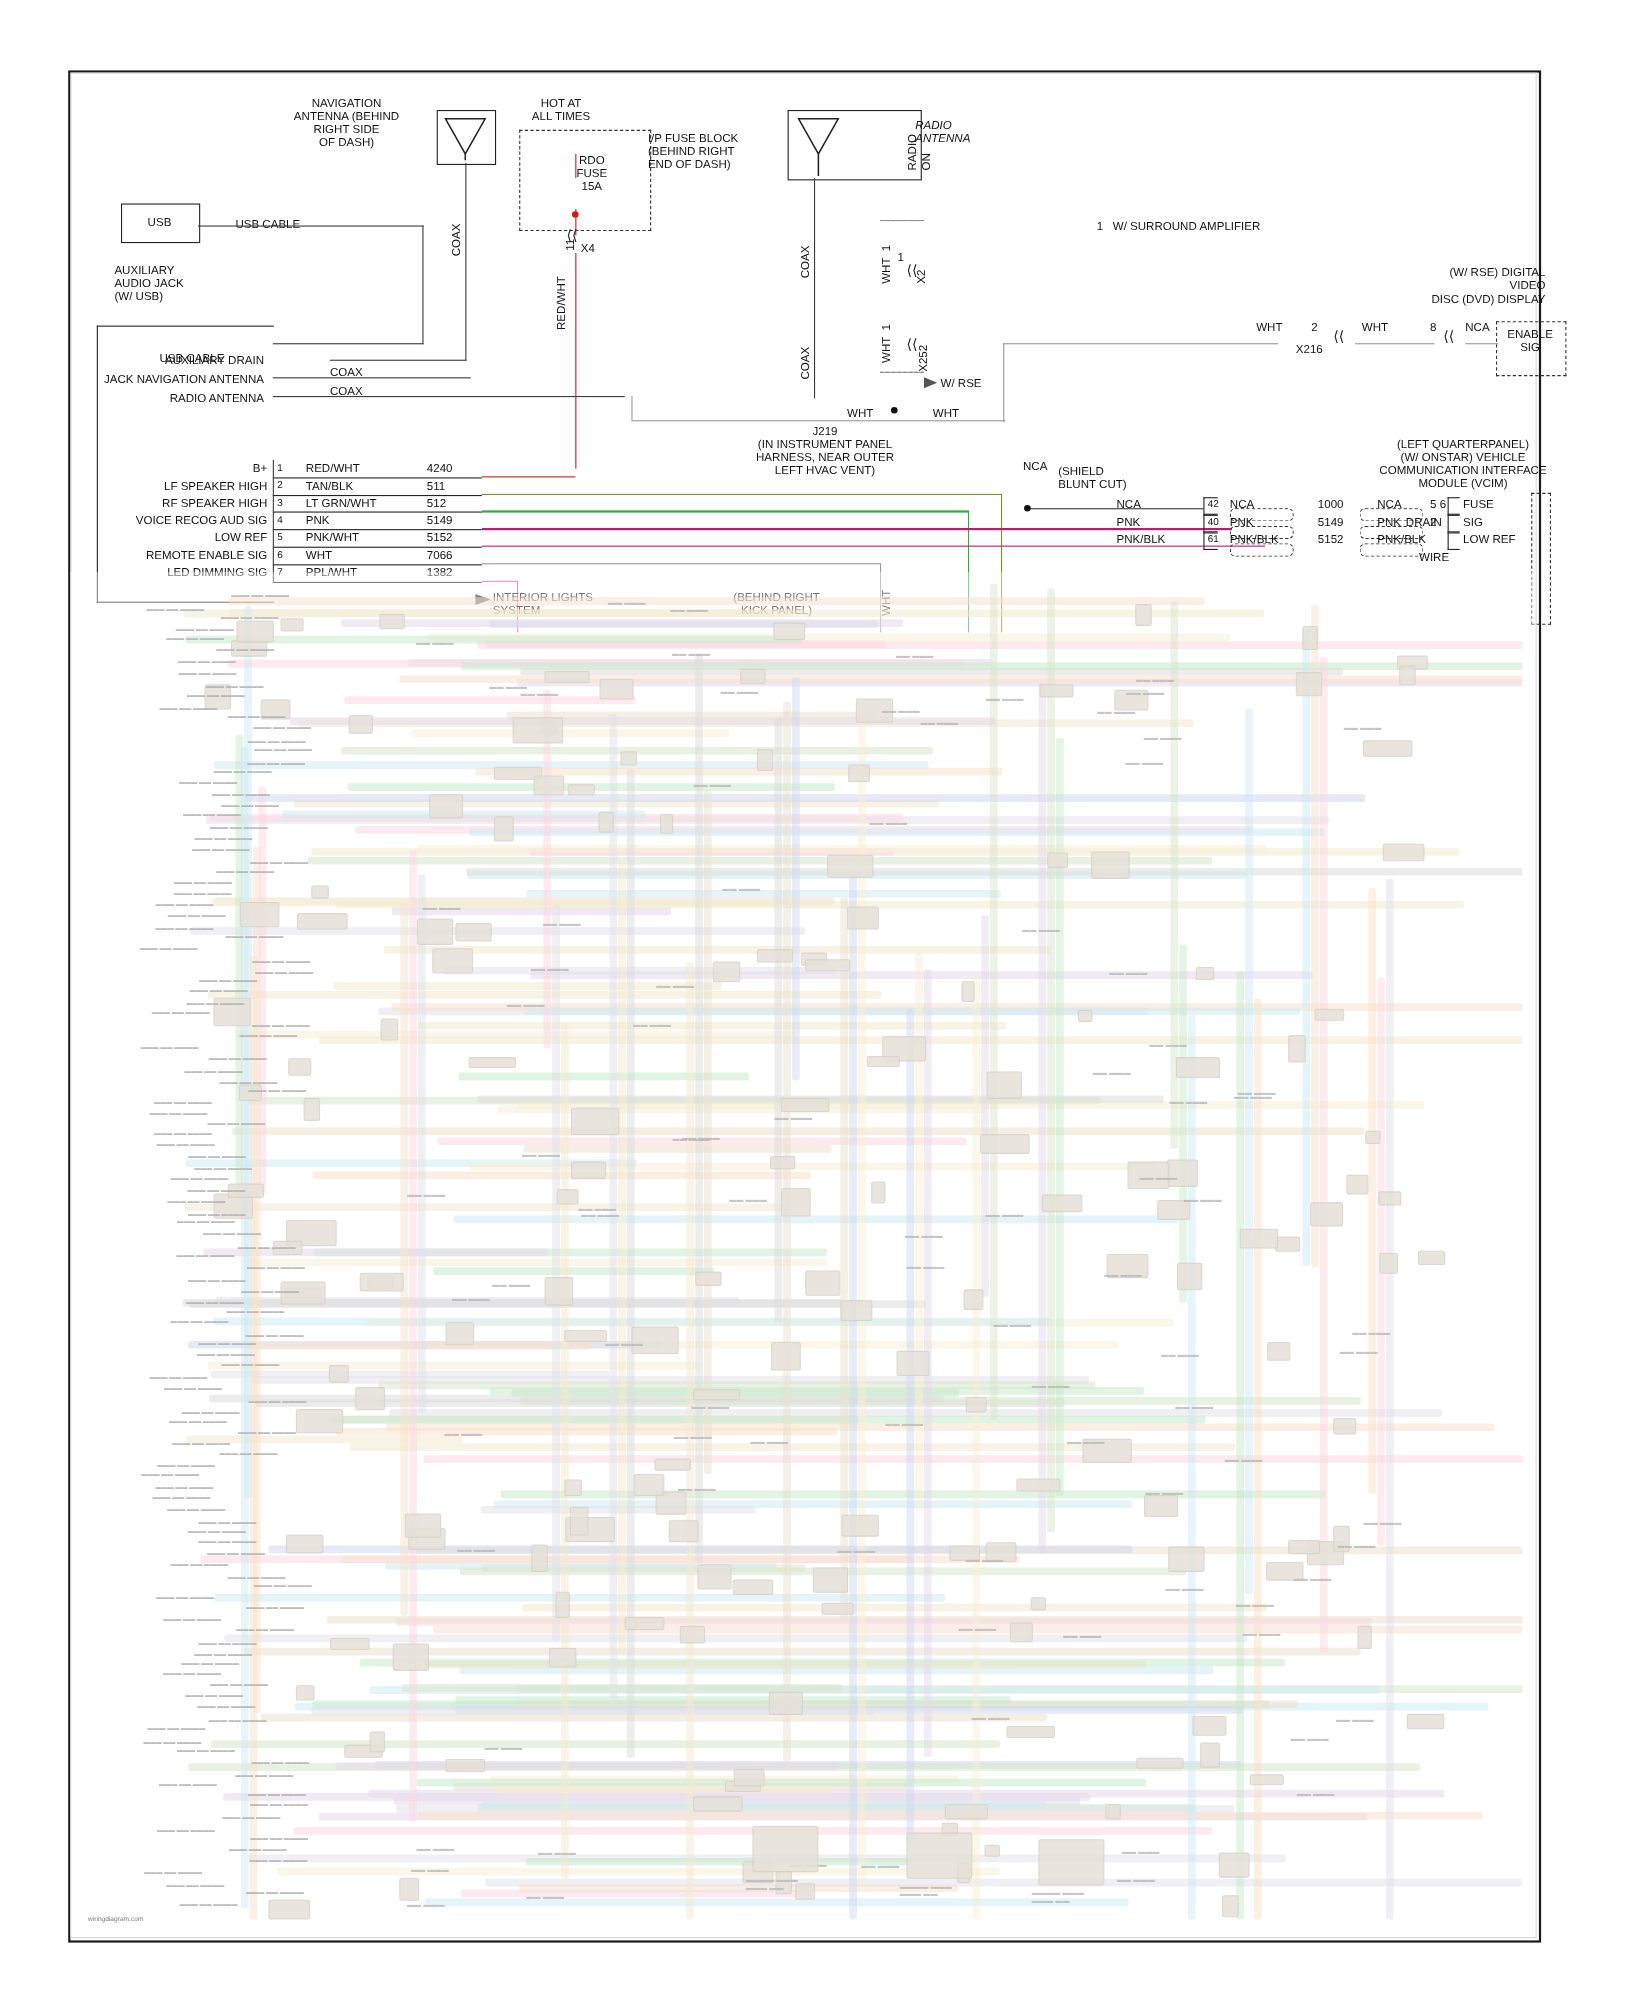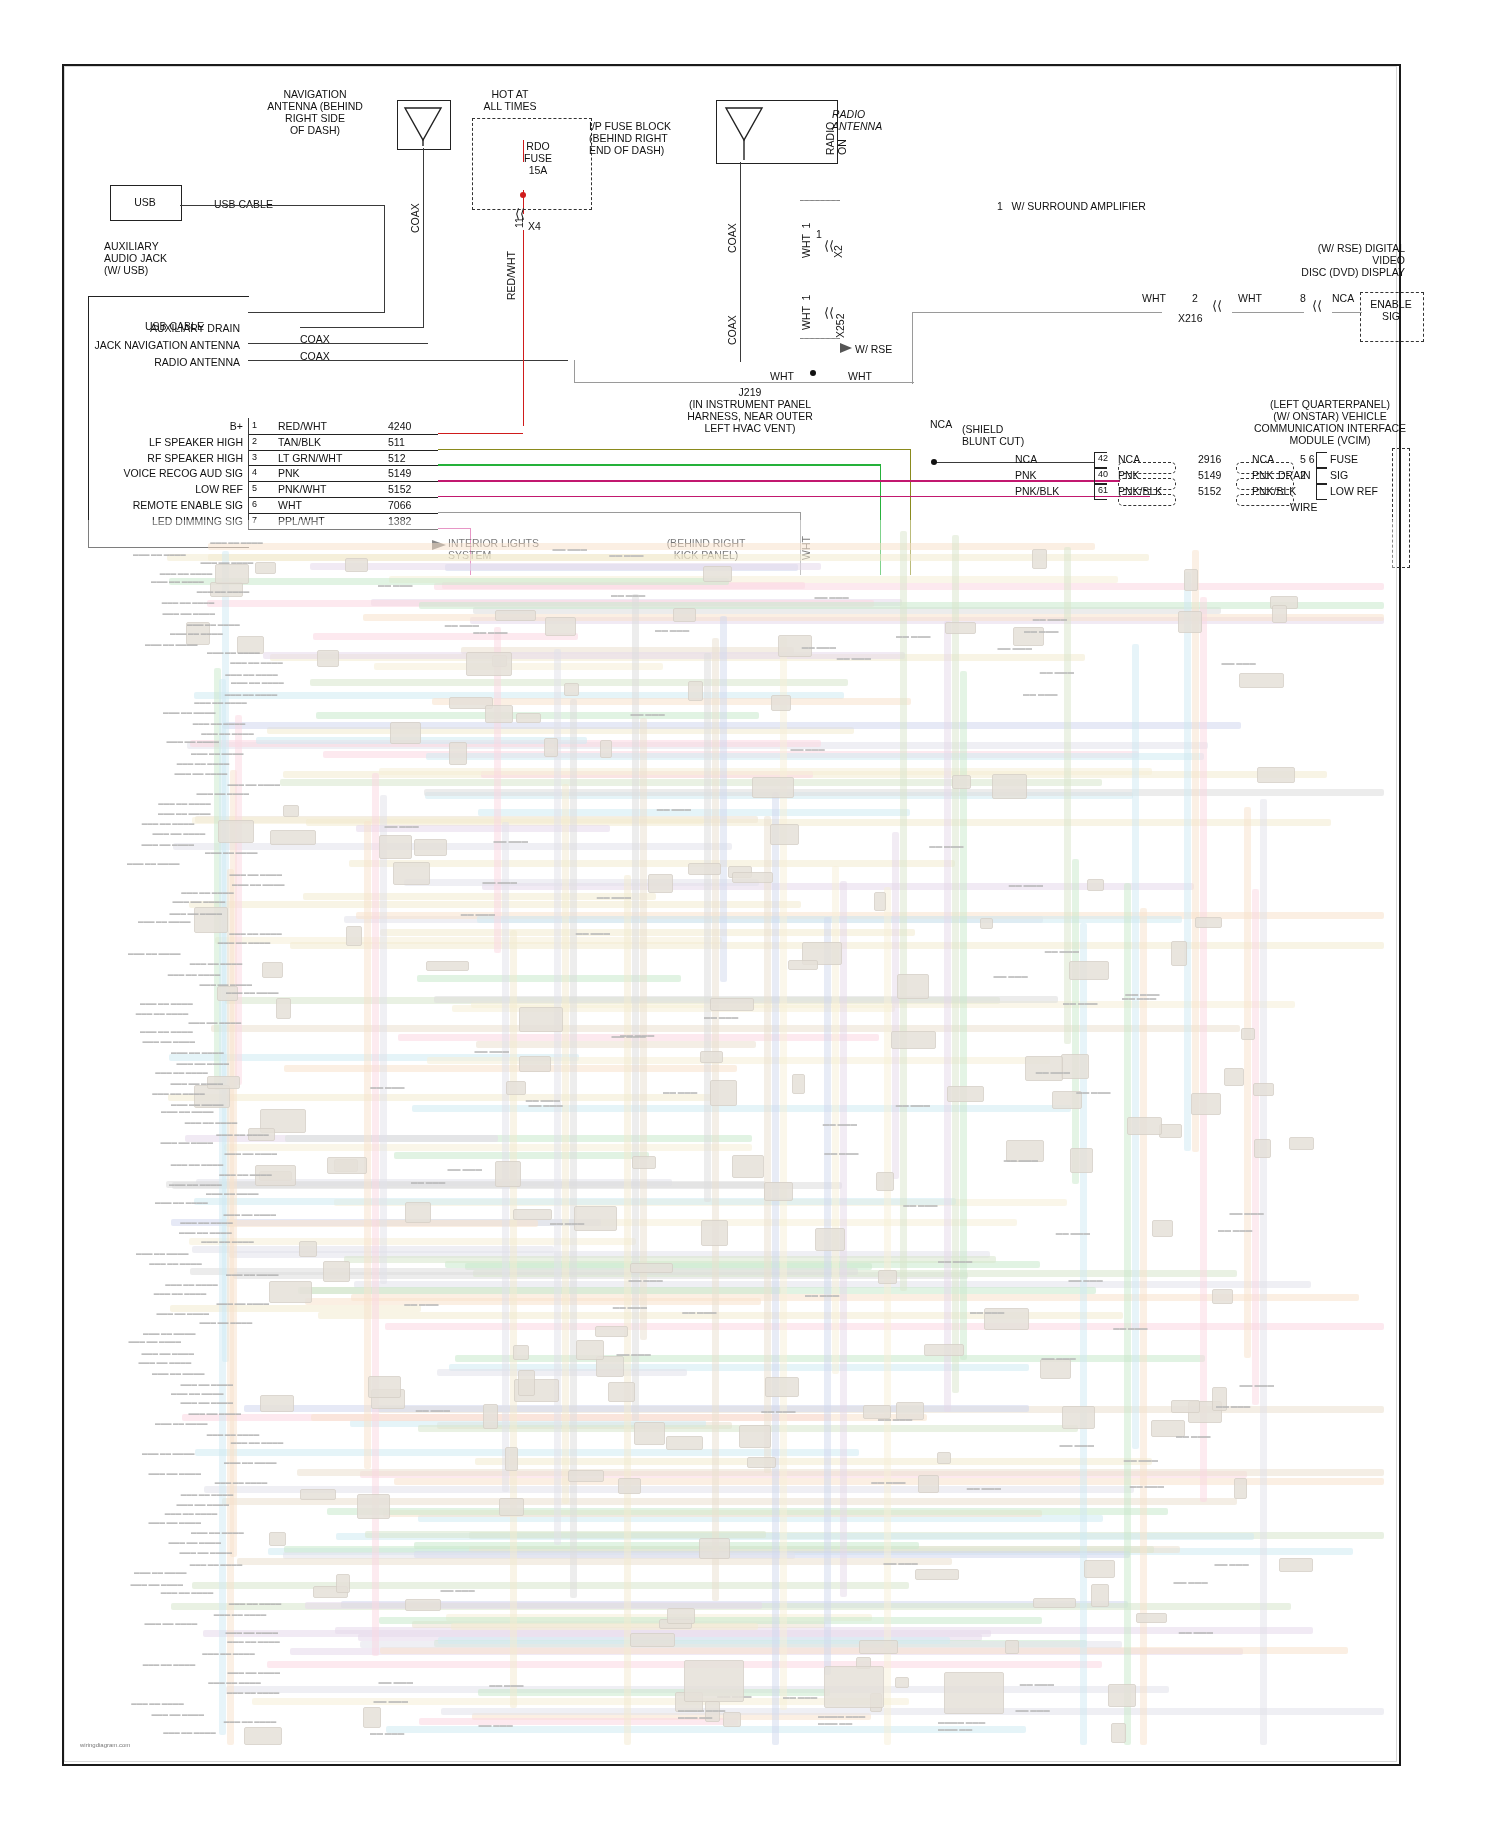--- a/index.html
+++ b/index.html
@@ -223,21 +223,21 @@
       <div class="lbl" style="left: 388px; top: 514.8px;">1382</div>
       <div class="wire h pink" style="left: 438px; top: 527.6px; width: 32px;"></div>
       <div class="wire v pink" style="left: 470px; top: 527.6px; height: 47.2px;"></div>
     </div>
 
   <div id="vcimblock">
       <div class="pinstrip" style="left: 1094px; top: 452px; width: 12px; height: 14px;"></div>
       <div class="lbl tiny" style="left: 1098px; top: 453px;">42</div>
       <div class="lbl" style="left: 1015px; top: 453px;">NCA</div>
       <div class="lbl" style="left: 1118px; top: 453px;">NCA</div>
-      <div class="lbl" style="left: 1198px; top: 453px;">2916</div>
+      <div class="lbl" style="left: 1198px; top: 453px;">1000</div>
       <div class="lbl" style="left: 1252px; top: 453px;">NCA</div>
       <div class="lbl" style="left: 1300px; top: 453px;">5 6</div>
       <div class="lbl" style="left: 1330px; top: 453px;">FUSE</div>
       <div class="pinstrip" style="left: 1316px; top: 452px; width: 10px; height: 14px;"></div>
       <div class="dash" style="left: 1118px; top: 462px; width: 56px; height: 10px; border-radius: 5px;"></div>
       <div class="dash" style="left: 1236px; top: 462px; width: 56px; height: 10px; border-radius: 5px;"></div>
       <div class="pinstrip" style="left: 1094px; top: 468px; width: 12px; height: 14px;"></div>
       <div class="lbl tiny" style="left: 1098px; top: 469px;">40</div>
       <div class="lbl" style="left: 1015px; top: 469px;">PNK</div>
       <div class="lbl" style="left: 1118px; top: 469px;">PNK</div>

